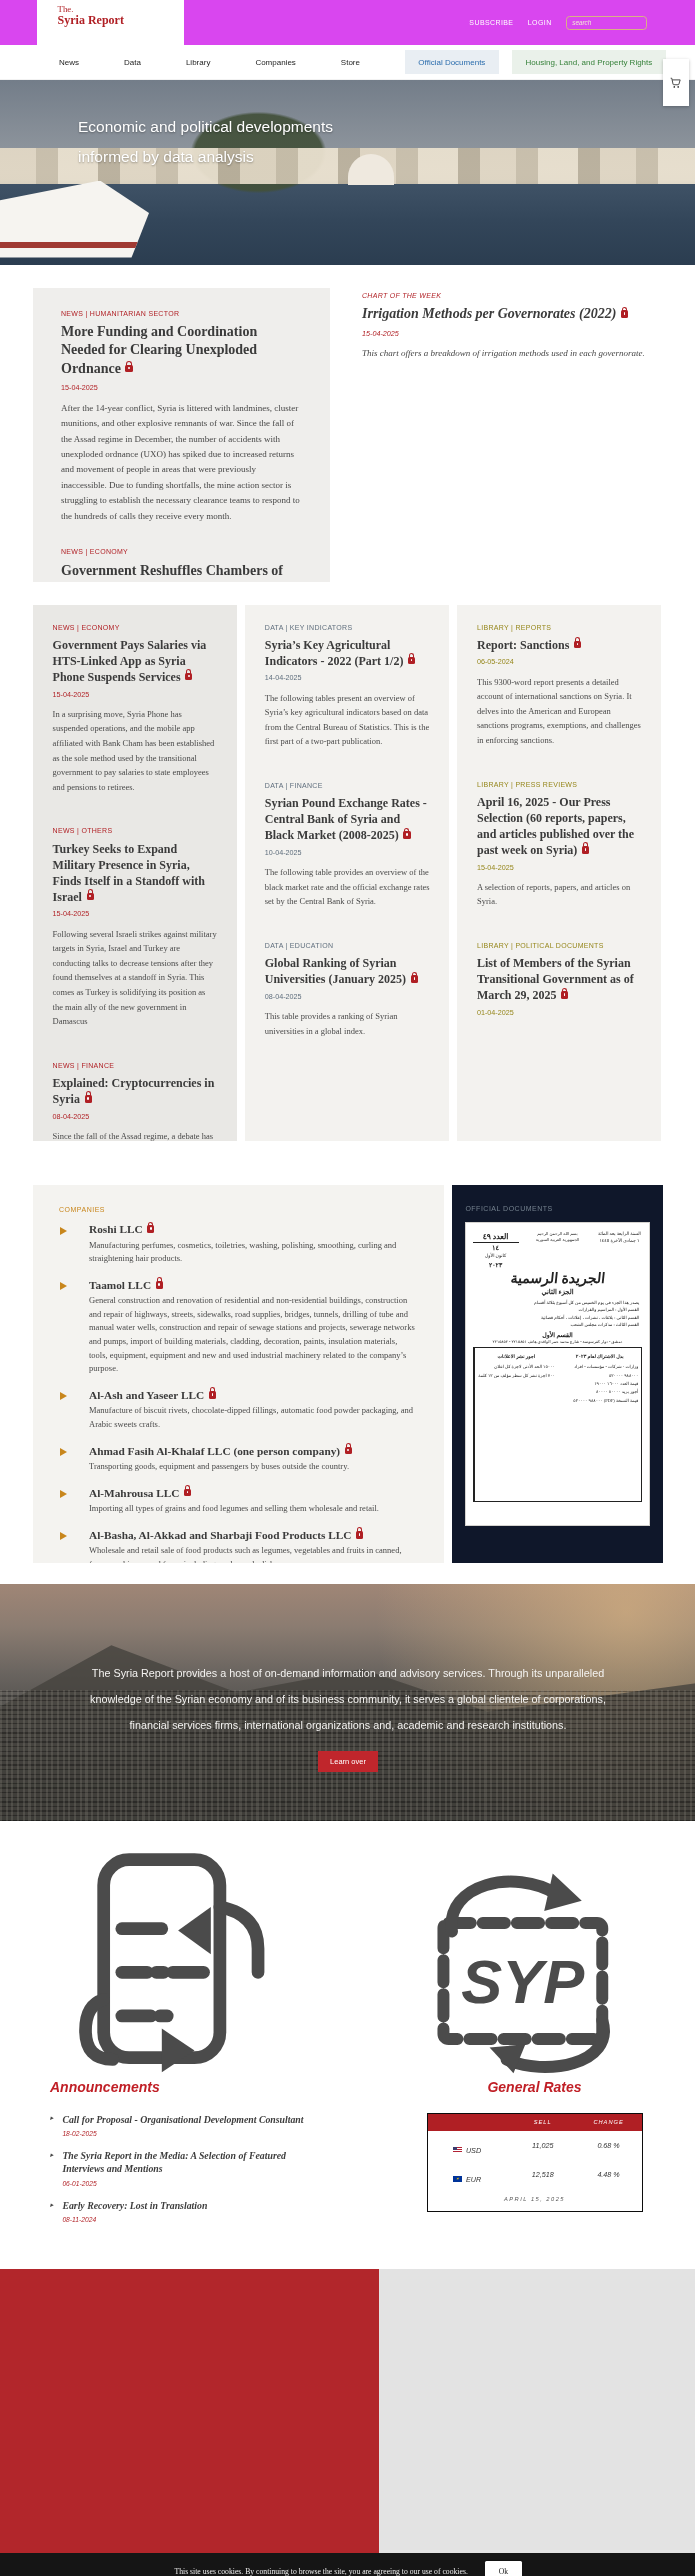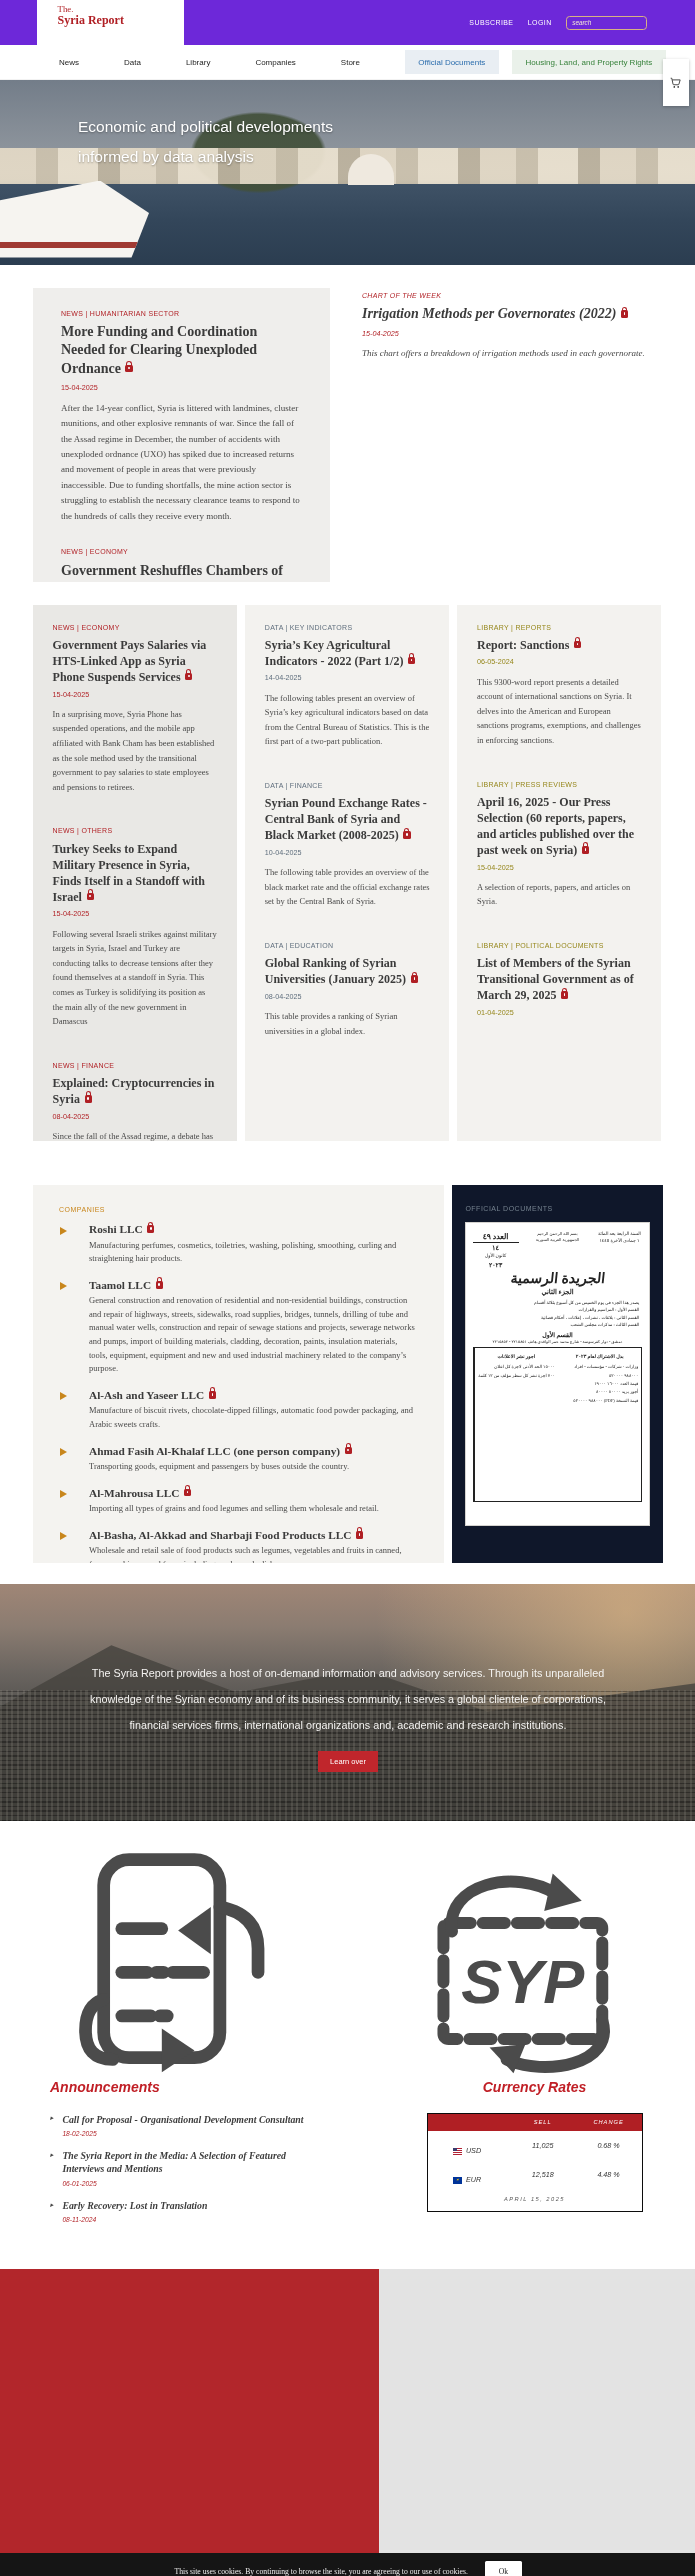--- a/index.html
+++ b/index.html
@@ -1,20 +1,20 @@
 <!DOCTYPE html>
 <html style="font-size:8.2px"><head>
 <meta charset="utf-8">
 <style>
   html,body{margin:0;padding:0;background:#fff;}
   body{width:696px;font-family:"Liberation Sans",sans-serif;color:#333;position:relative;}
   *{box-sizing:border-box;}
 
   
-  .site-header{height:45px;background:#6d28d9;position:relative;}
+  .site-header{height:45px;background:#d946ef;position:relative;}
   .logo-box{position:absolute;left:37px;top:0;width:147px;height:45px;background:#fff;padding:5.2px 0 0 20.6px;}
   .logo-the{font-family:"Liberation Serif",serif;color:#b01f24;font-size:8.8px;line-height:1;margin:0;}
   .logo-main{font-family:Liberation Serif, serif;color:#b01f24;font-size:12px;font-weight:700;line-height:1.1;margin:0;}
   .header-right{position:absolute;right:49px;top:0;height:45px;display:flex;align-items:center;gap:14.4px;}
   .hdr-link{color:#fff;font-size:7px;letter-spacing:0.4px;cursor:pointer;}
   .search-input{width:81px;height:14px;background:transparent;border:0.5px solid #d8b184;border-radius:3.6px;color:#fff;font-style:italic;font-size:6.4px;padding:0 5.2px;outline:none;}
   .search-input::placeholder{color:#f3e6d6;}
 
   
   .nav-bar{height:35px;background:#fff;display:flex;align-items:center;padding-left:59px;position:relative;border-bottom:0.5px solid #f2f2f2;}
@@ -112,21 +112,21 @@
   .red-heading{color:#c01f26;font-size:14px;font-weight:700;margin:0 0 17.5px;}
   .ann-item{position:relative;padding-left:12.4px;margin-bottom:12.4px;max-width:278px;}
   .ann-bullet{position:absolute;left:0;top:1.5px;color:#4a4a4a;font-size:6.7px;}
   .ann-title{font-family:"Liberation Serif",serif;font-size:9.8px;line-height:1.35;color:#3d3d3d;margin:0 0 4.1px;cursor:pointer;}
   .ann-date{font-size:6.7px;color:#b01f24;}
   .cur-table{width:216px;border:1px solid #0c0c0c;background:#fff;}
   .cur-head{display:grid;grid-template-columns:1.25fr 1fr 1fr;background:#b01f24;color:#fff;font-size:5.7px;letter-spacing:1px;height:17.5px;align-items:center;}
   .cur-head span:nth-child(2){text-align:center;}
   .cur-head span:nth-child(3){text-align:center;}
   .cur-row{display:grid;grid-template-columns:1.25fr 1fr 1fr;align-items:center;height:29px;font-size:6.7px;color:#333;}
-  .cur-cc{display:flex;align-items:flex-end;gap:3.6px;padding-left:25px;margin-top:9px;}
+  .cur-cc{display:flex;align-items:center;gap:3.6px;padding-left:25px;margin-top:9px;}
   .cur-row span:nth-child(2),.cur-row span:nth-child(3){text-align:center;font-size:7.2px;}
   .cur-date{text-align:center;font-size:5.7px;letter-spacing:1.5px;color:#555;padding:7.2px 0 9.3px;}
   .flag-us{width:9.8px;height:6.2px;background:repeating-linear-gradient(180deg,#b22234 0 1px,#fff 1px 2.1px);position:relative;display:inline-block;}
   .flag-us::before{content:'';position:absolute;left:0;top:0;width:4.6px;height:3.1px;background:#3c3b6e;}
   .flag-eu{width:9.8px;height:6.2px;background:#039;color:#fc0;font-size:4.1px;line-height:6.2px;text-align:center;display:inline-block;}
 
   
   .footer-blocks{height:284px;display:flex;}
   .foot-red{width:379px;background:#b2262b;}
   .foot-gray{flex:1;background:#e3e3e3;}
@@ -398,21 +398,21 @@
         <h4 class="ann-title">The Syria Report in the Media: A Selection of Featured Interviews and Mentions</h4>
         <div class="ann-date">06-01-2025</div>
       </div>
       <div class="ann-item">
         <span class="ann-bullet">▸</span>
         <h4 class="ann-title">Early Recovery: Lost in Translation</h4>
         <div class="ann-date">08-11-2024</div>
       </div>
     </div>
     <div class="cur-block">
-      <h2 class="red-heading">Currency Rates</h2>
+      <h2 class="red-heading">General Rates</h2>
       <div class="cur-table">
         <div class="cur-head">
           <span></span>
           <span>SELL</span>
           <span>CHANGE</span>
         </div>
         <div class="cur-row">
           <span class="cur-cc">
               <span class="flag-us"></span>
               <span>USD</span>

